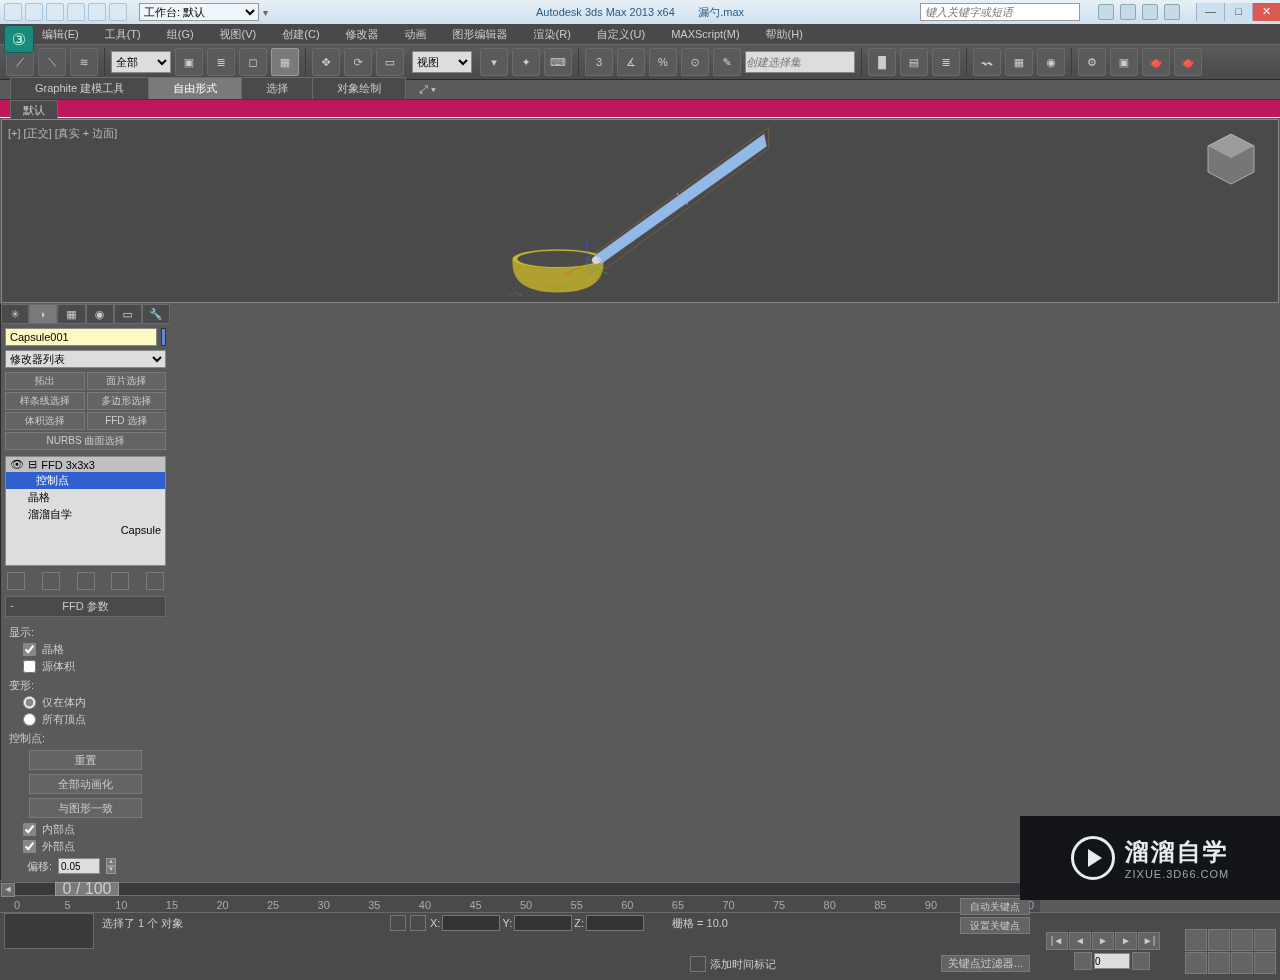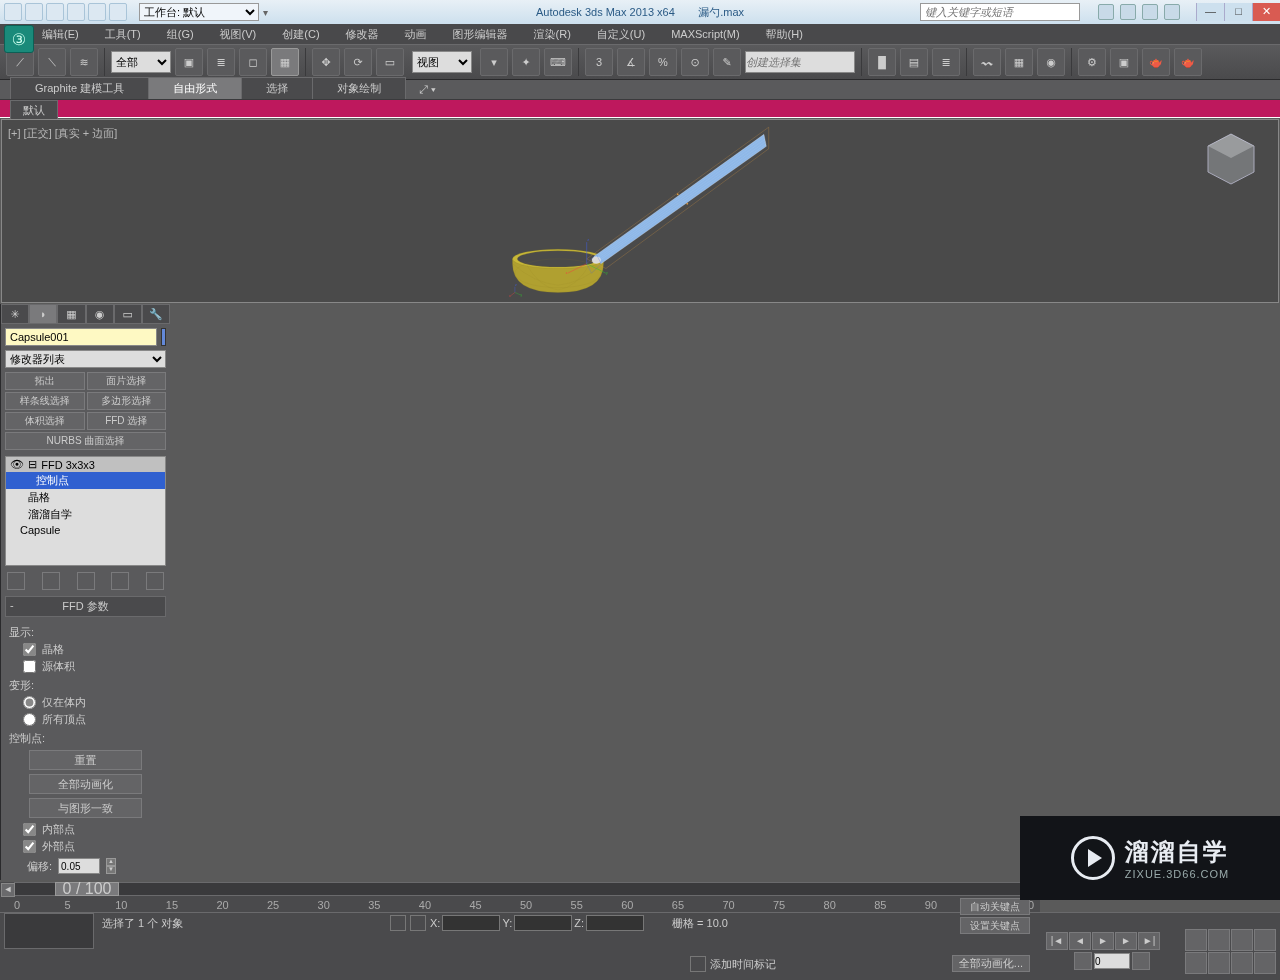--- a/index.html
+++ b/index.html
@@ -66,21 +66,21 @@
 .cmdpanel .objname .color { width:18px; height:18px; background:#6388d8; border:1px solid #333; }
 .cmdpanel .modlist { padding:0 4px; }
 .cmdpanel .modlist select { width:100%; height:18px; background:#ddd; border:1px solid #888; font-size:11px; }
 .cmdpanel .modbtns { display:grid; grid-template-columns:1fr 1fr; gap:2px; padding:4px; }
 .cmdpanel .modbtns .mbtn { height:18px; background:#646466; border:1px solid #7a7a7c; text-align:center; line-height:16px; font-size:10px; color:#ccc; }
 .cmdpanel .modbtns .mbtn.wide { grid-column:1/3; }
 .cmdpanel .stack { margin:2px 4px; background:#ddd; border:1px solid #888; color:#000; font-size:11px; }
 .cmdpanel .stack .shead { background:#c0c0c0; padding:1px 4px; display:flex; align-items:center; gap:4px; }
 .cmdpanel .stack .sitem { padding:1px 4px 1px 22px; display:flex; align-items:center; gap:4px; }
 .cmdpanel .stack .sitem.sel { background:#3060d0; color:#fff; padding-left:30px; }
-.cmdpanel .stack .base { padding:1px 4px 1px 14px; }
+.cmdpanel .stack .base { padding:1px 4px 1px 14px;text-align:right; }
 .cmdpanel .stackbtns { display:flex; justify-content:space-between; padding:4px 6px; gap:10px; }
 .cmdpanel .stackbtns .sbico { width:18px; height:18px; background:#5a5a5c; border:1px solid #7a7a7c; }
 .cmdpanel .rollhead { background:#4a4a4c; border:1px solid #6a6a6c; text-align:center; padding:2px; margin:2px 4px 0 4px; position:relative; }
 .cmdpanel .rollhead .tog { position:absolute; left:4px; }
 .cmdpanel .rollbody { padding:4px 8px; font-size:11px; color:#ccc; }
 .cmdpanel .rollbody .lbl { margin:4px 0 2px 0; }
 .cmdpanel .rollbody .chk { display:flex; align-items:center; gap:6px; margin:2px 0 2px 14px; }
 .cmdpanel .rollbody .rad { display:flex; align-items:center; gap:6px; margin:2px 0 2px 14px; }
 .cmdpanel .rollbody .wbtn { height:20px; background:#646466; border:1px solid #7a7a7c; text-align:center; line-height:18px; margin:4px 20px; }
 .cmdpanel .rollbody .spin { display:flex; align-items:center; gap:6px; margin:4px 0 2px 18px; }
@@ -449,21 +449,21 @@
   <div class="addtag">
     <div class="tico"></div>
     <span>添加时间标记</span>
   </div>
   <div class="autokey">
     <div class="akbtn">自动关键点</div>
     <div class="akbtn">设置关键点</div>
     <input class="aksel" value="选定对" style="">
   </div>
   <div class="keyfilt">
-    <div class="kbtn">全部动画化...</div>
+    <div class="kbtn">关键点过滤器...</div>
   </div>
   <div class="playback">
     <div class="pbtn">|◄</div>
     <div class="pbtn">◄</div>
     <div class="pbtn">►</div>
     <div class="pbtn">►</div>
     <div class="pbtn">►|</div>
   </div>
   <div class="framefld">
     <div class="kico"></div>

